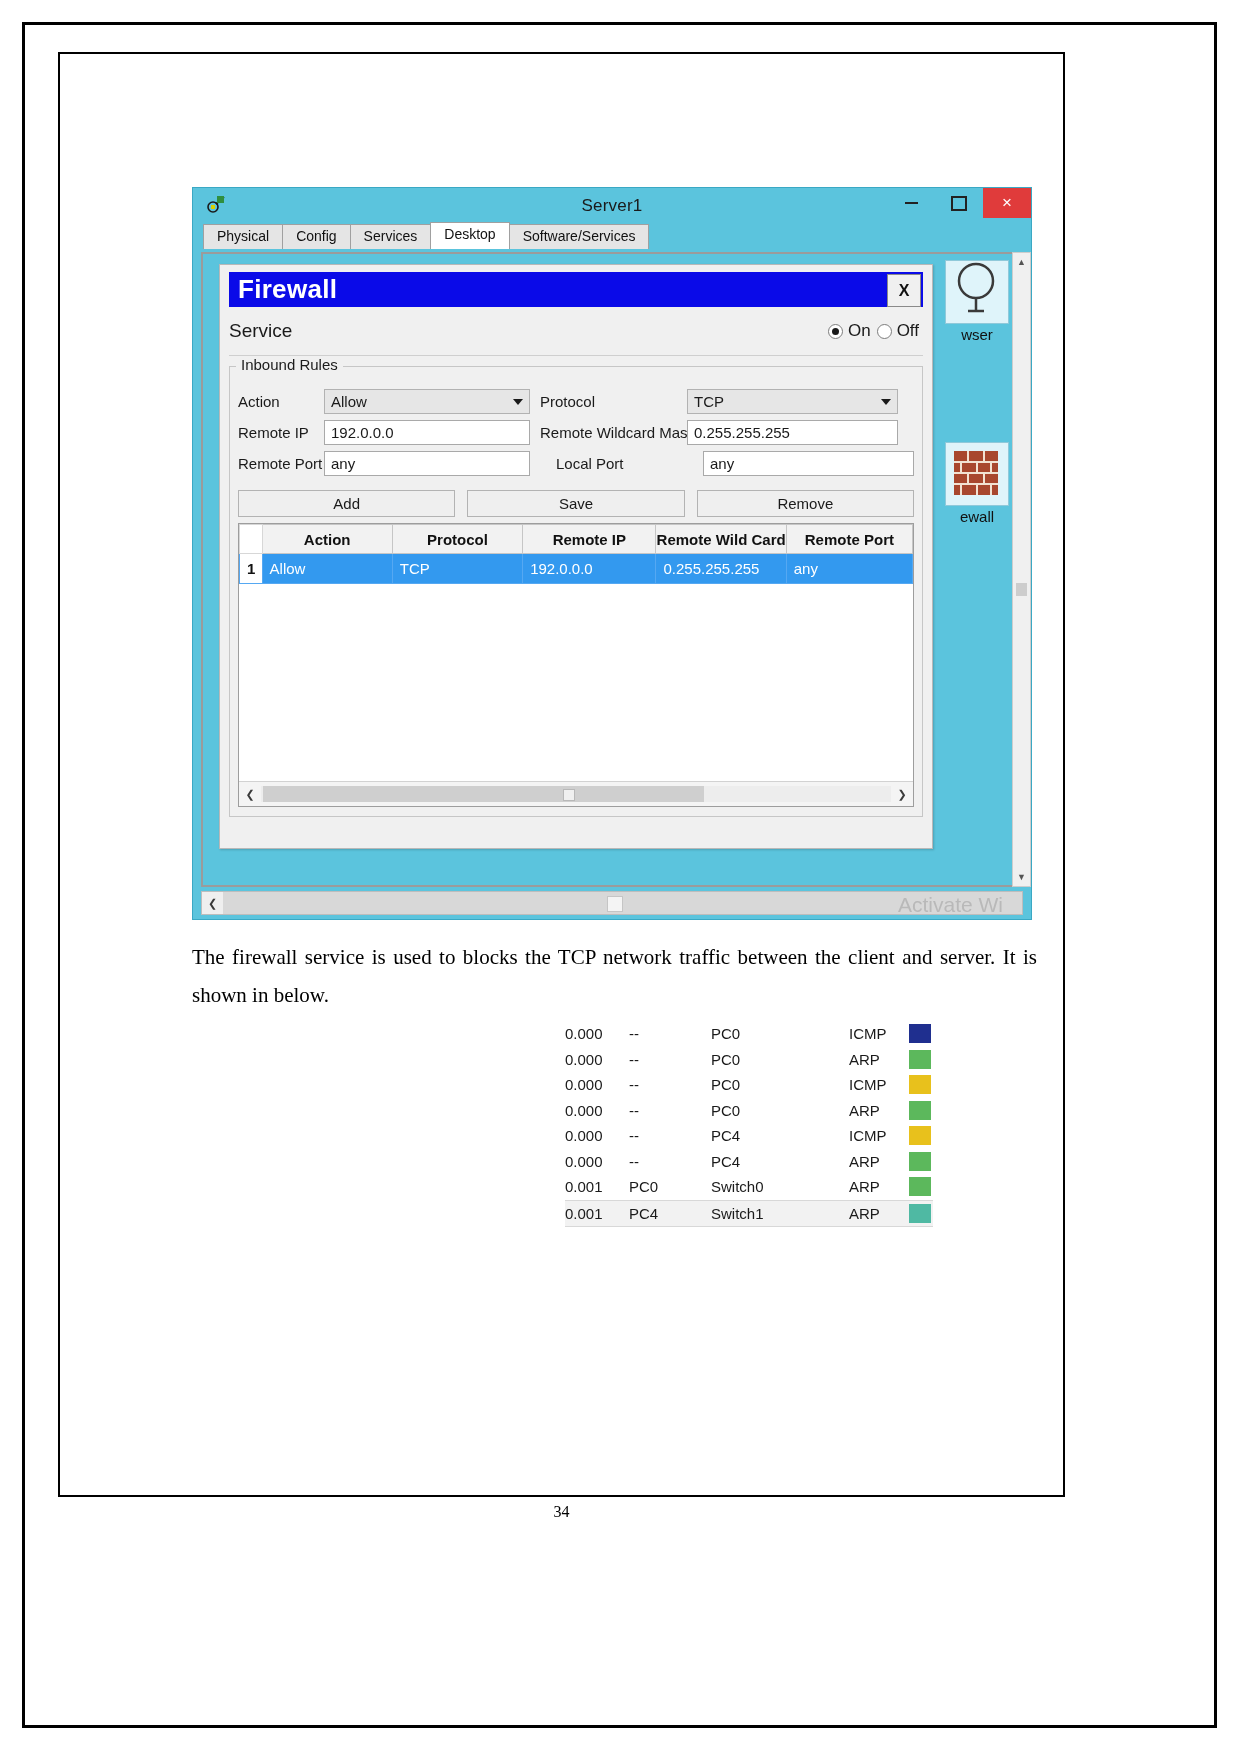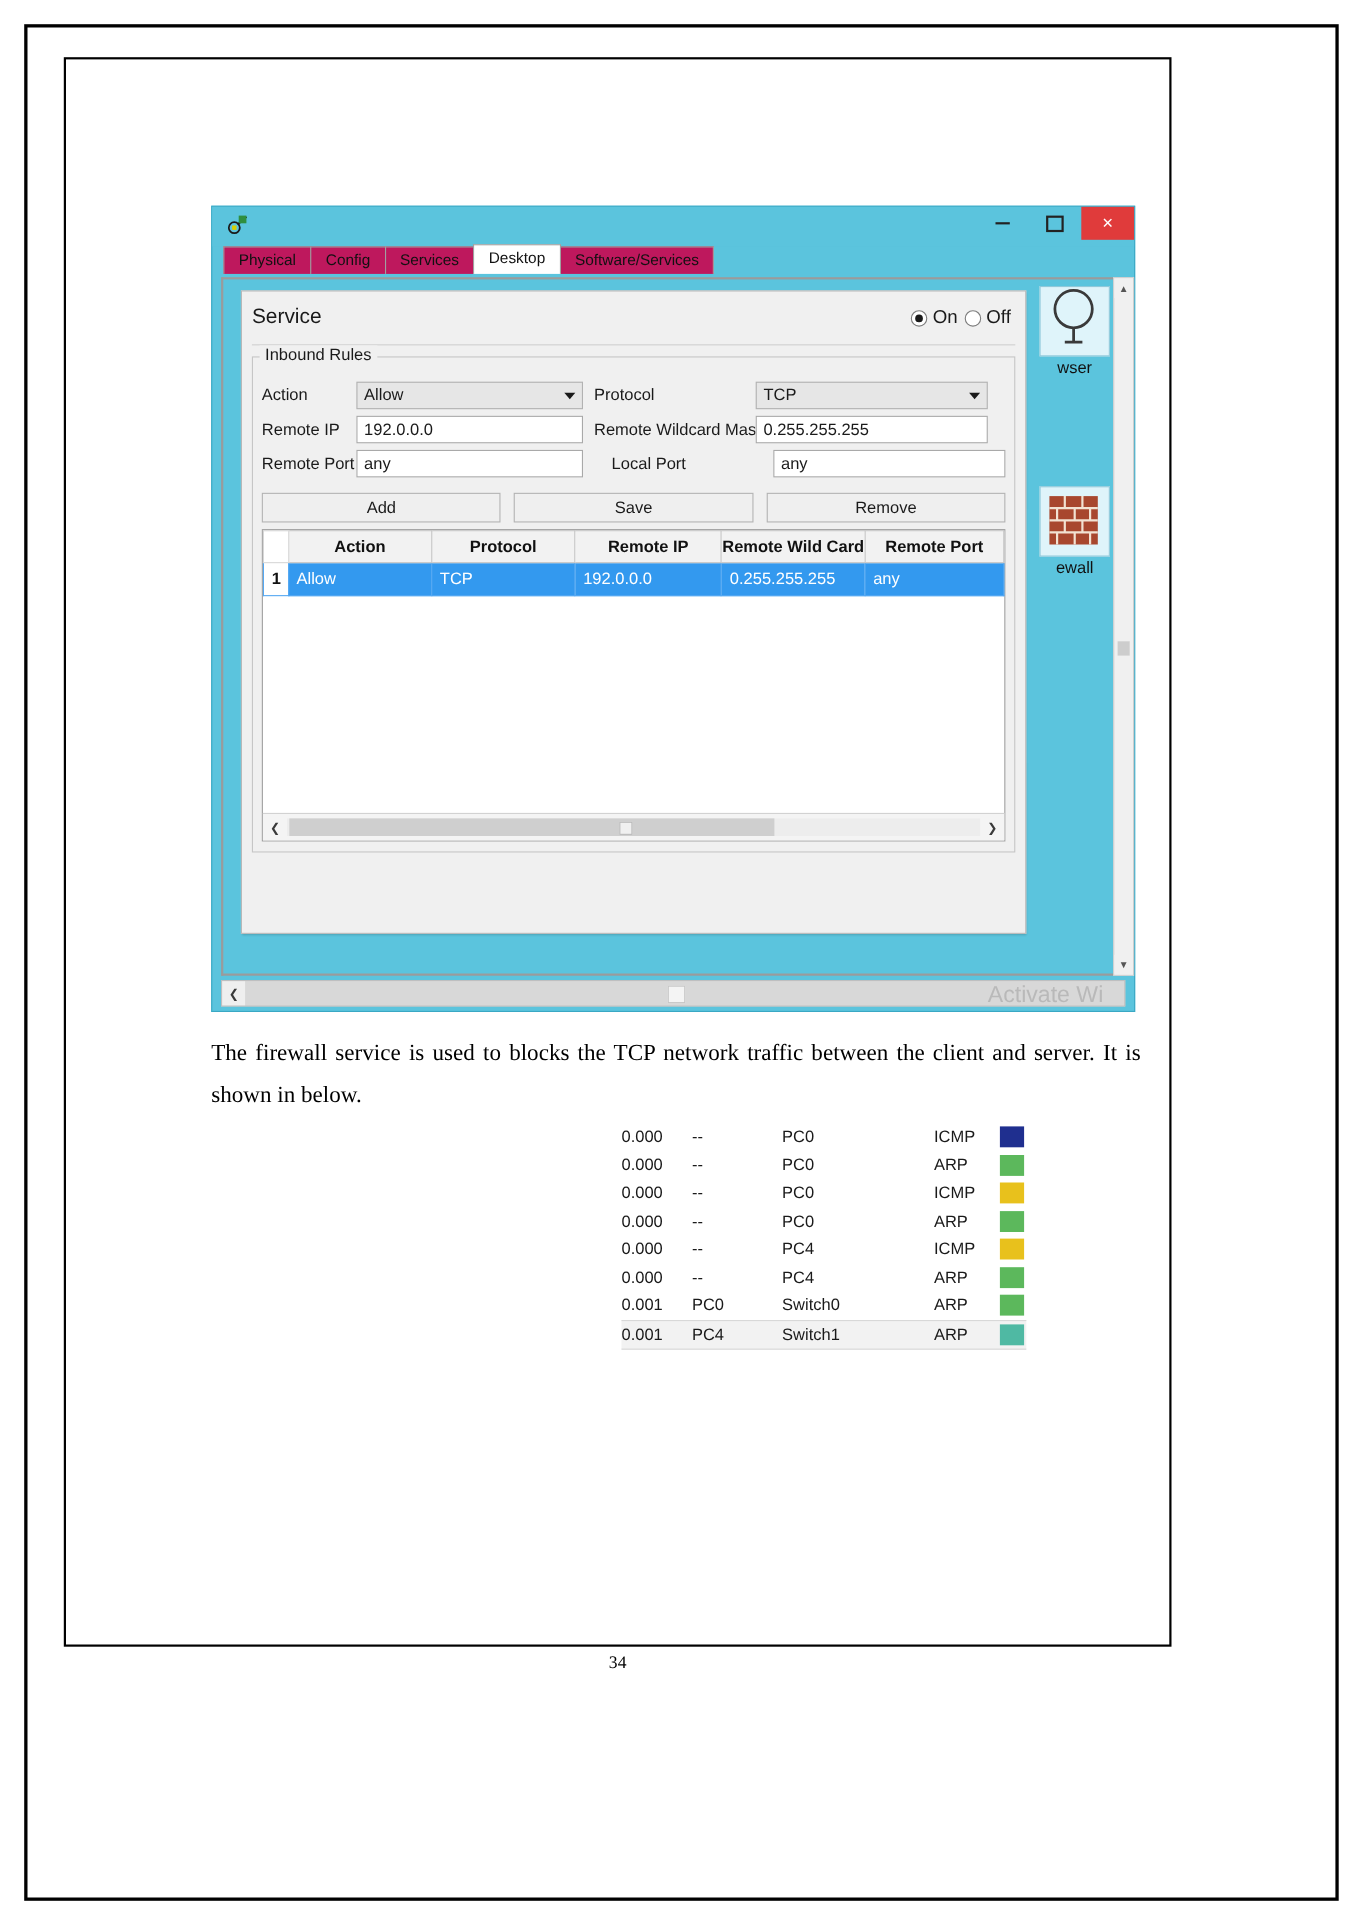--- a/index.html
+++ b/index.html
@@ -55,21 +55,21 @@
   .win-btn .bar{display:block;width:13px;height:2px;background:#222;}
   .win-btn .sq{display:block;width:12px;height:11px;border:2px solid #222;}
   
   .pt-tabs{
     position:relative;height:25px;margin-left:10px;
     display:flex;align-items:flex-end;
   }
   .pt-tab{
     font-family:"Liberation Sans", sans-serif;
     font-size:14px;color:#111;
-    background:#be185d;
+    background:#e5e5e5;
     border:1px solid #a0a0a0;
     border-bottom:none;
     padding:3px 13px 4px 13px;
     margin-right:-1px;
     line-height:17px;
   }
   .pt-tab.active{
     background:#fff;
     padding-bottom:6px;
     position:relative;z-index:3;
@@ -283,20 +283,21 @@
 
       <div class="pt-titlebar">
         <span class="pt-appicon">
           <svg width="22" height="22" viewBox="0 0 22 22">
             <circle cx="7" cy="12" r="5" fill="none" stroke="#1a1a1a" stroke-width="1.6"></circle>
             <path d="M10 9 L18 2" stroke="#1a1a1a" stroke-width="1.8"></path>
             <rect x="11" y="1" width="7" height="7" fill="#2f8f3f"></rect>
             <rect x="5" y="10" width="4" height="4" fill="#d8d000"></rect>
           </svg>
         </span>
+        <span class="pt-title">Server1</span>
         <div class="win-btns">
           <div class="win-btn">
               <span class="bar"></span>
             </div>
           <div class="win-btn">
               <span class="sq"></span>
             </div>
           <div class="win-btn close">×</div>
         </div>
       </div>
@@ -340,20 +341,24 @@
                 <line x1="31" y1="41" x2="31" y2="52"></line>
                 <line x1="45" y1="41" x2="45" y2="52"></line>
               </g>
             </svg>
           </div>
           <div class="desk-label">ewall</div>
         </div>
 
         <div class="fw-dialog">
 
+          <div class="fw-header">
+            <span class="title">Firewall</span>
+            <div class="fw-close">X</div>
+          </div>
 
           <div class="fw-service-row">
             <span class="lbl">Service</span>
             <div class="radios">
               <label class="radio">
                 <span class="dot on"></span>
                 <span class="rl">On</span>
               </label>
               <label class="radio">
                 <span class="dot"></span>

